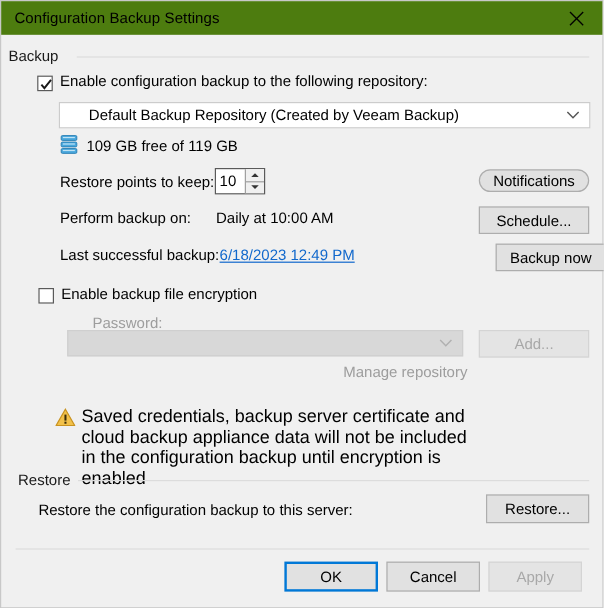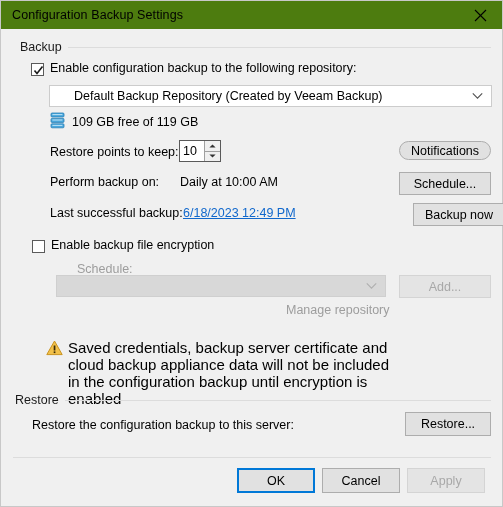--- a/index.html
+++ b/index.html
@@ -220,21 +220,21 @@
   <div class="titlebar" data-name="titlebar">
     <span class="title-text" data-name="window-title">Configuration Backup Settings</span>
   </div>
   <div class="close-btn" data-name="close-icon">
     <svg width="13" height="13" viewBox="0 0 13 13" data-name="close-glyph">
       <line x1="1" y1="1" x2="12" y2="12" stroke="#000" stroke-width="1.1"></line>
       <line x1="12" y1="1" x2="1" y2="12" stroke="#000" stroke-width="1.1"></line>
     </svg>
   </div>
 
-  <div class="group-label" style="left:19px; top:39px;" data-name="backup-group-label">Backup</div>
+  <div class="group-label" style="left:6px; top:39px;" data-name="backup-group-label">Backup</div>
   <div class="group-rule" style="left:63px; top:46px; width:427px;" data-name="backup-group-rule"></div>
 
   <div class="cbox" data-name="enable-config-backup-checkbox">
     <svg width="11" height="11" viewBox="0 0 11 11" data-name="checkmark-icon">
       <polyline points="1.5,5.5 4,8.5 9.5,1.5" fill="none" stroke="#1a1a1a" stroke-width="1.6"></polyline>
     </svg>
   </div>
   <style>
     [data-name="enable-config-backup-checkbox"] { left:30px; top:62px; }
   </style>
@@ -282,21 +282,21 @@
   <div class="lbl" style="left:49px; top:205px;" data-name="last-backup-label">Last successful backup:</div>
   <div class="link" style="left:182px; top:205px;" data-name="last-backup-link">6/18/2023 12:49 PM</div>
 
   <div class="btn" style="left:398px; top:140px; width:92px; height:19px;border-radius:10px;" data-name="notifications-button">Notifications</div>
   <div class="btn" style="left:398px; top:171px; width:92px; height:23px;" data-name="schedule-button">Schedule...</div>
   <div class="btn" style="left:412px; top:202px; width:92px; height:23px;" data-name="backup-now-button">Backup now</div>
 
   <div class="cbox" style="left:31px; top:239px;" data-name="enable-encryption-checkbox"></div>
   <div class="lbl" style="left:50px; top:237px;" data-name="enable-encryption-label">Enable backup file encryption</div>
 
-  <div class="lbl lbl-disabled" style="left:76px; top:261px;" data-name="password-label">Schedule:</div>
+  <div class="lbl lbl-disabled" style="left:76px; top:261px;" data-name="password-label">Password:</div>
   <div class="combo disabled" style="left:55px; top:274px; width:330px; height:22px;" data-name="password-combobox">
     <span class="combo-text" data-name="password-combobox-value" placeholder=""></span>
     <svg class="chev" width="11" height="7" viewBox="0 0 11 7" data-name="chevron-down-icon">
       <polyline points="0.8,0.8 5.5,5.6 10.2,0.8" fill="none" stroke="#b0b0b0" stroke-width="1.2"></polyline>
     </svg>
   </div>
   <div class="btn disabled" style="left:398px; top:274px; width:92px; height:23px;" data-name="add-password-button">Add...</div>
   <div class="lbl lbl-disabled" style="left:285px; top:302px;" data-name="manage-passwords-link">Manage repository</div>
 
   <svg class="warn-icon" style="left:45px; top:339px;" width="17" height="16" viewBox="0 0 17 16" data-name="warning-icon">

